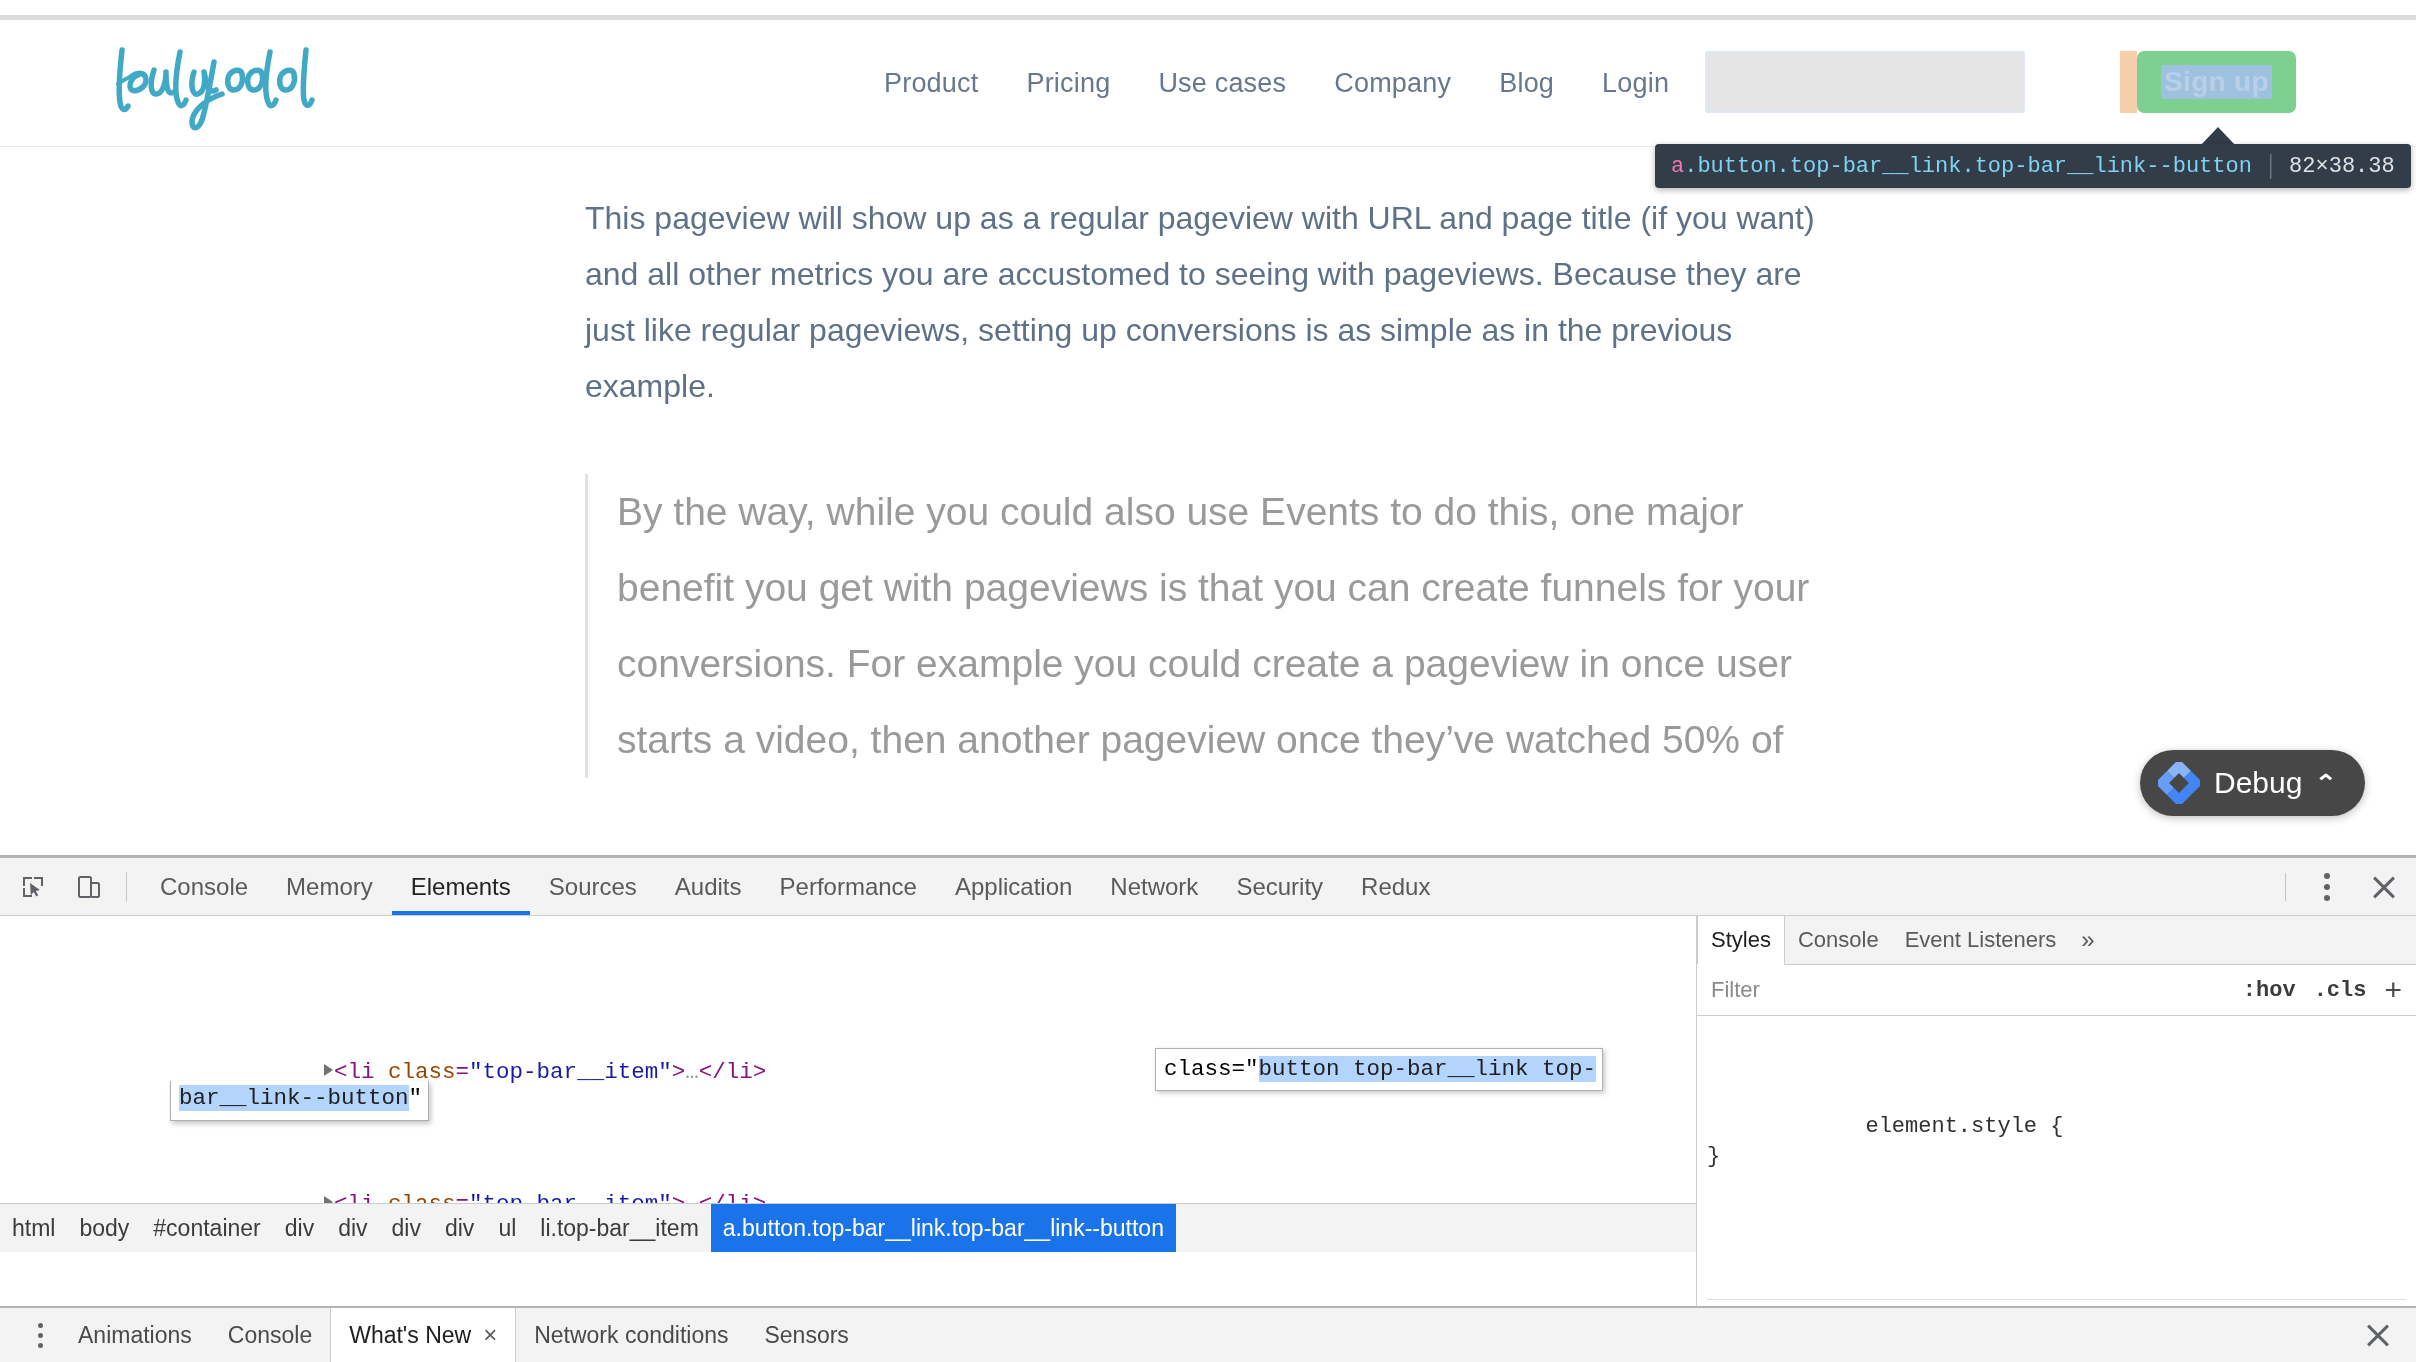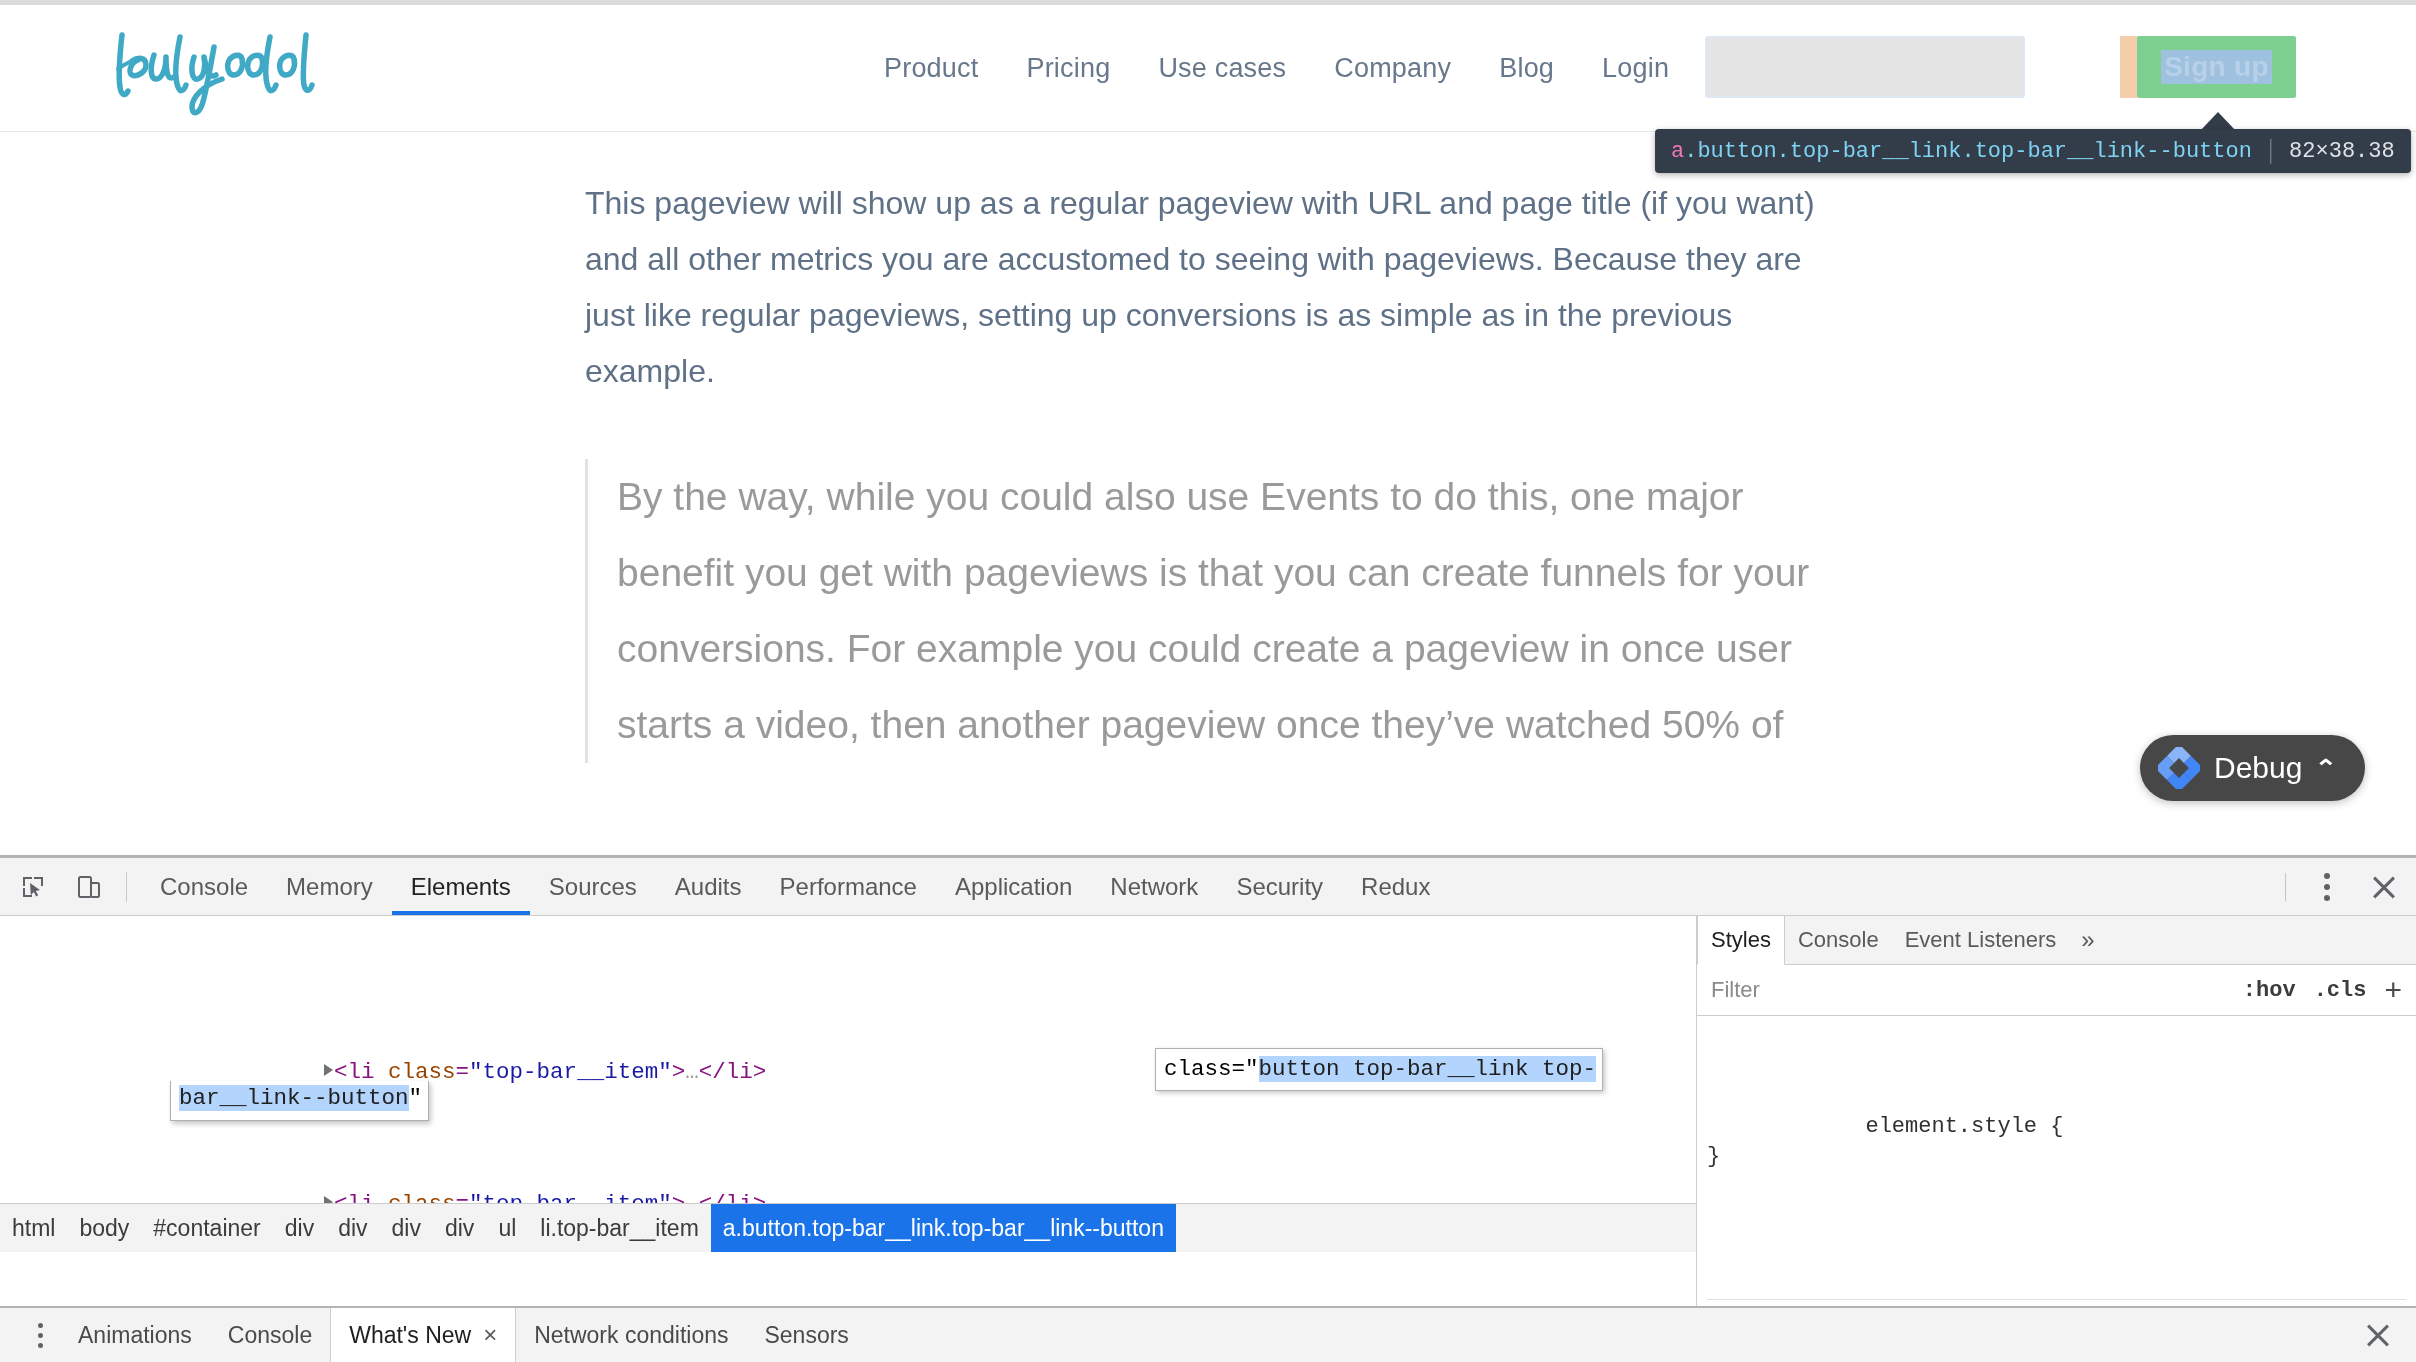--- a/index.html
+++ b/index.html
@@ -12,21 +12,21 @@
     position: relative;
     width: 2416px;
     height: 1362px;
     overflow: hidden;
     background: #ffffff;
   }
 
   
   .webpage {
     position: absolute;
-    left: 0; top: 0;
+    left: 0; top: 15px;
     width: 2416px;
     height: 855px;
     background: #ffffff;
     overflow: hidden;
   }
   .page-topline {
     position: absolute;
     left: 0; top: 0;
     width: 2416px; height: 5px;
     background: #dcdcdc;
@@ -76,21 +76,21 @@
     position: absolute;
     left: 2120px; top: 31px;
     width: 17px; height: 62px;
     background: #f5ceab;
   }
   .signup-btn {
     position: absolute;
     left: 2137px; top: 31px;
     width: 159px; height: 62px;
     background: #7ed091;
-    border-radius: 2px;
+    border-radius: 7px;
     display: flex;
     align-items: center;
     justify-content: center;
     cursor: pointer;
   }
   .signup-label {
     font-family: "Liberation Sans", sans-serif;
     font-size: 28px;
     font-weight: bold;
     color: #b8d0e8;

